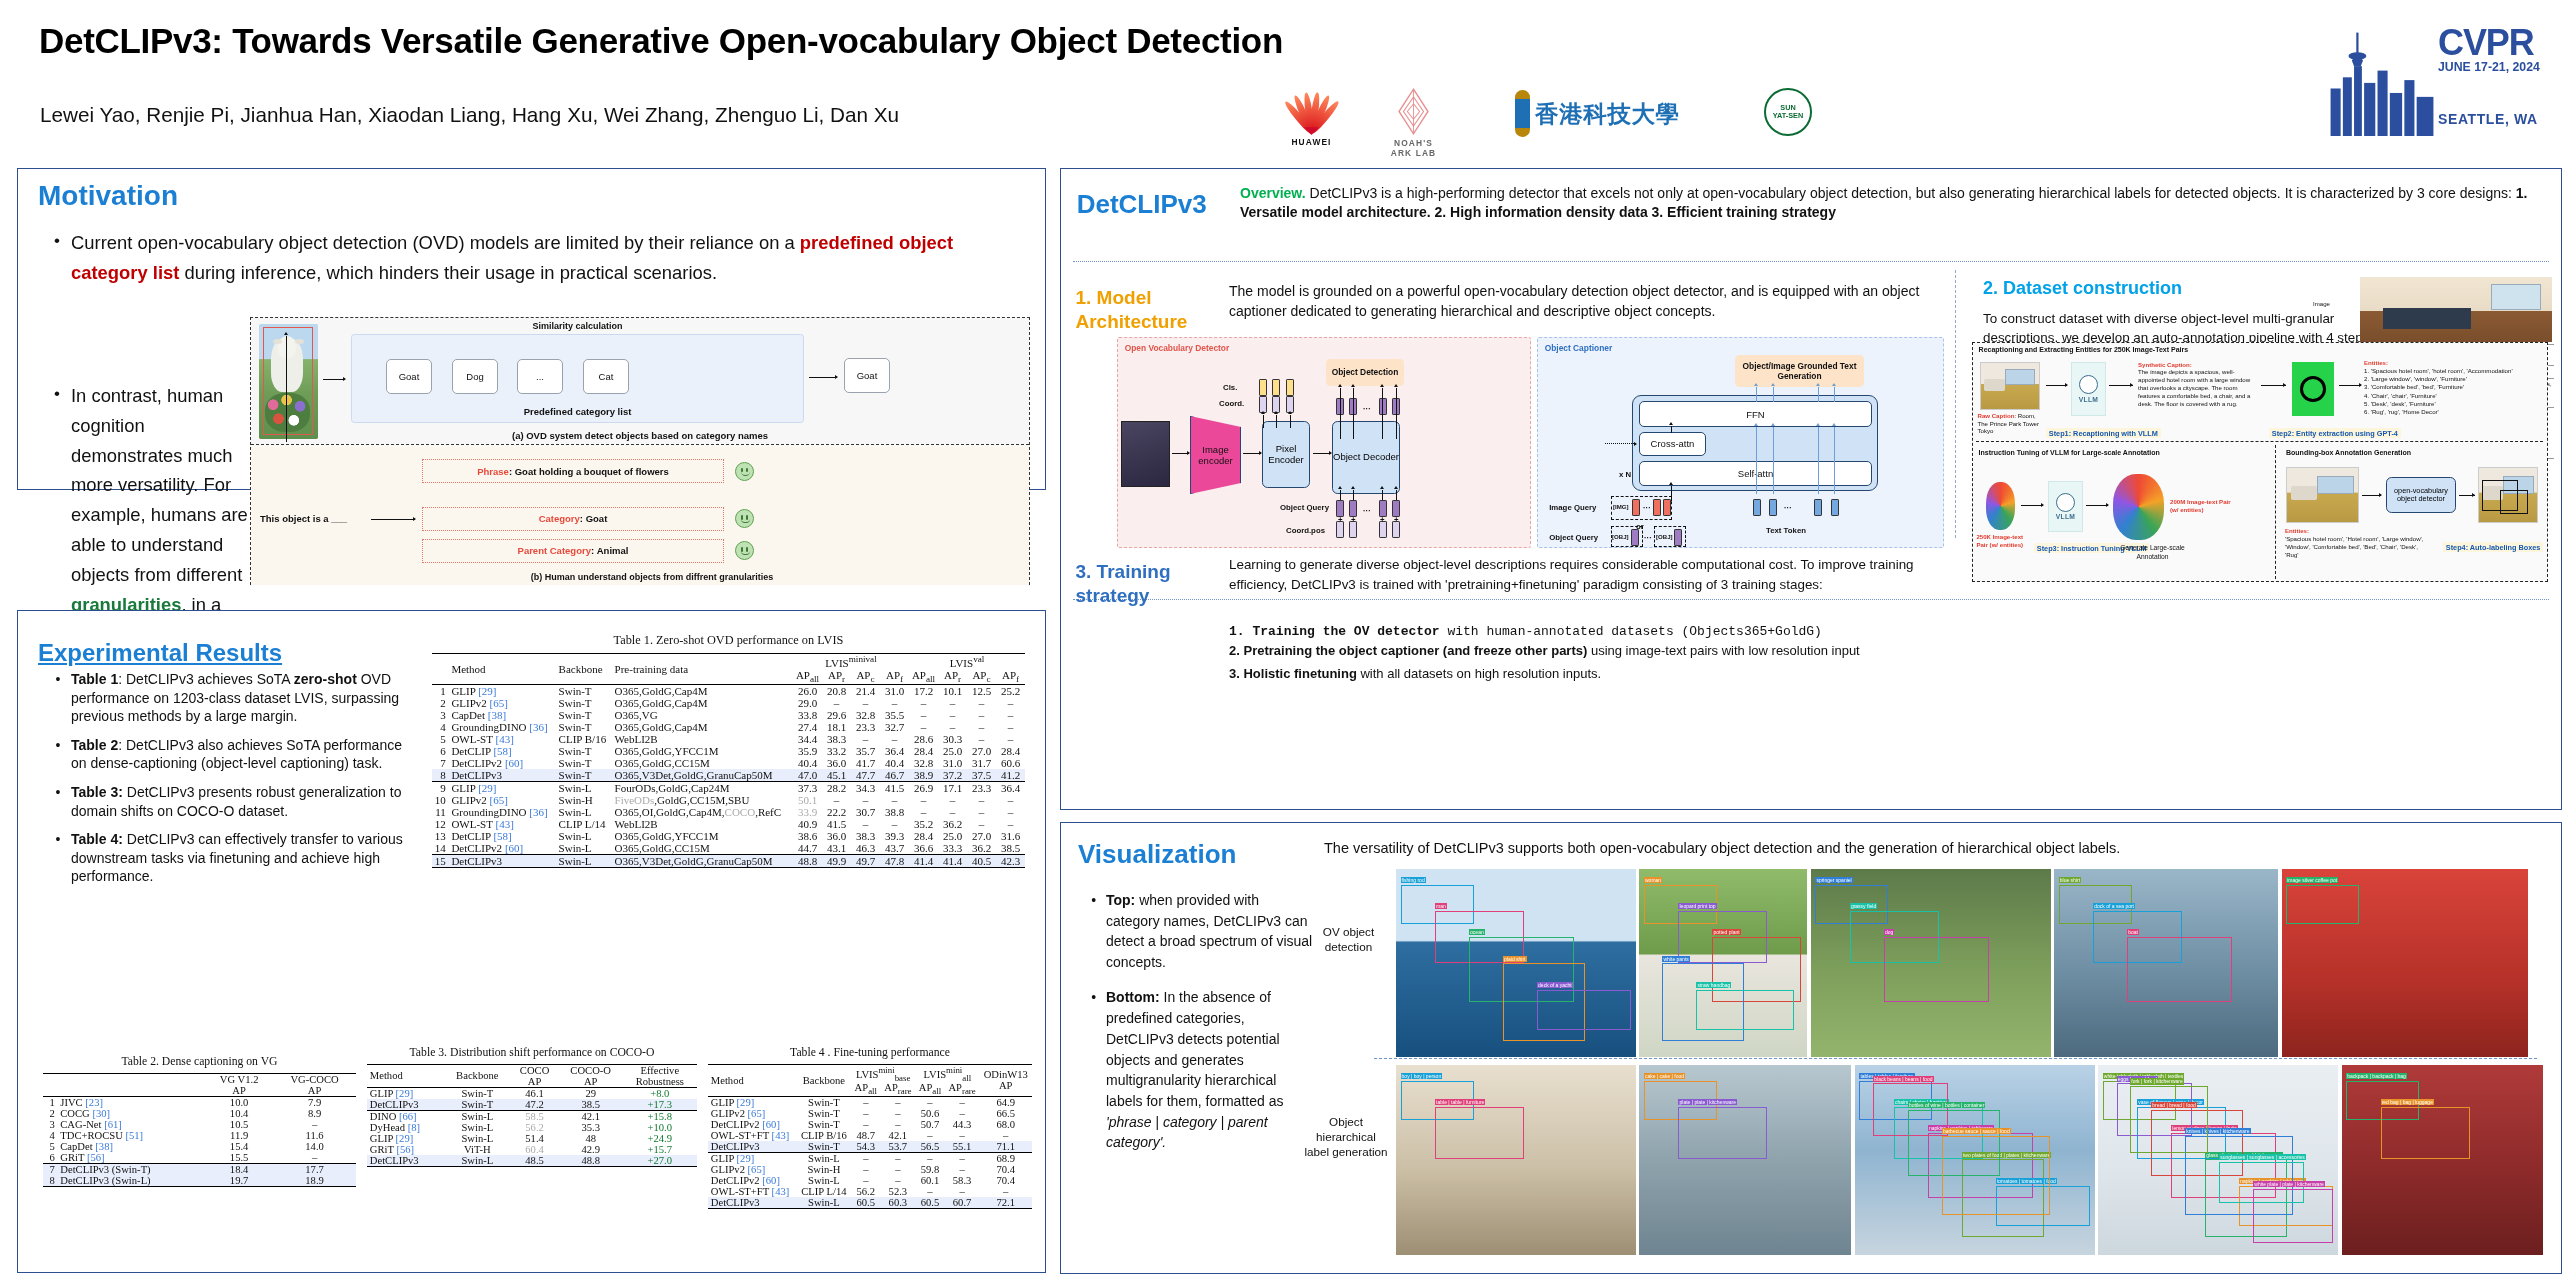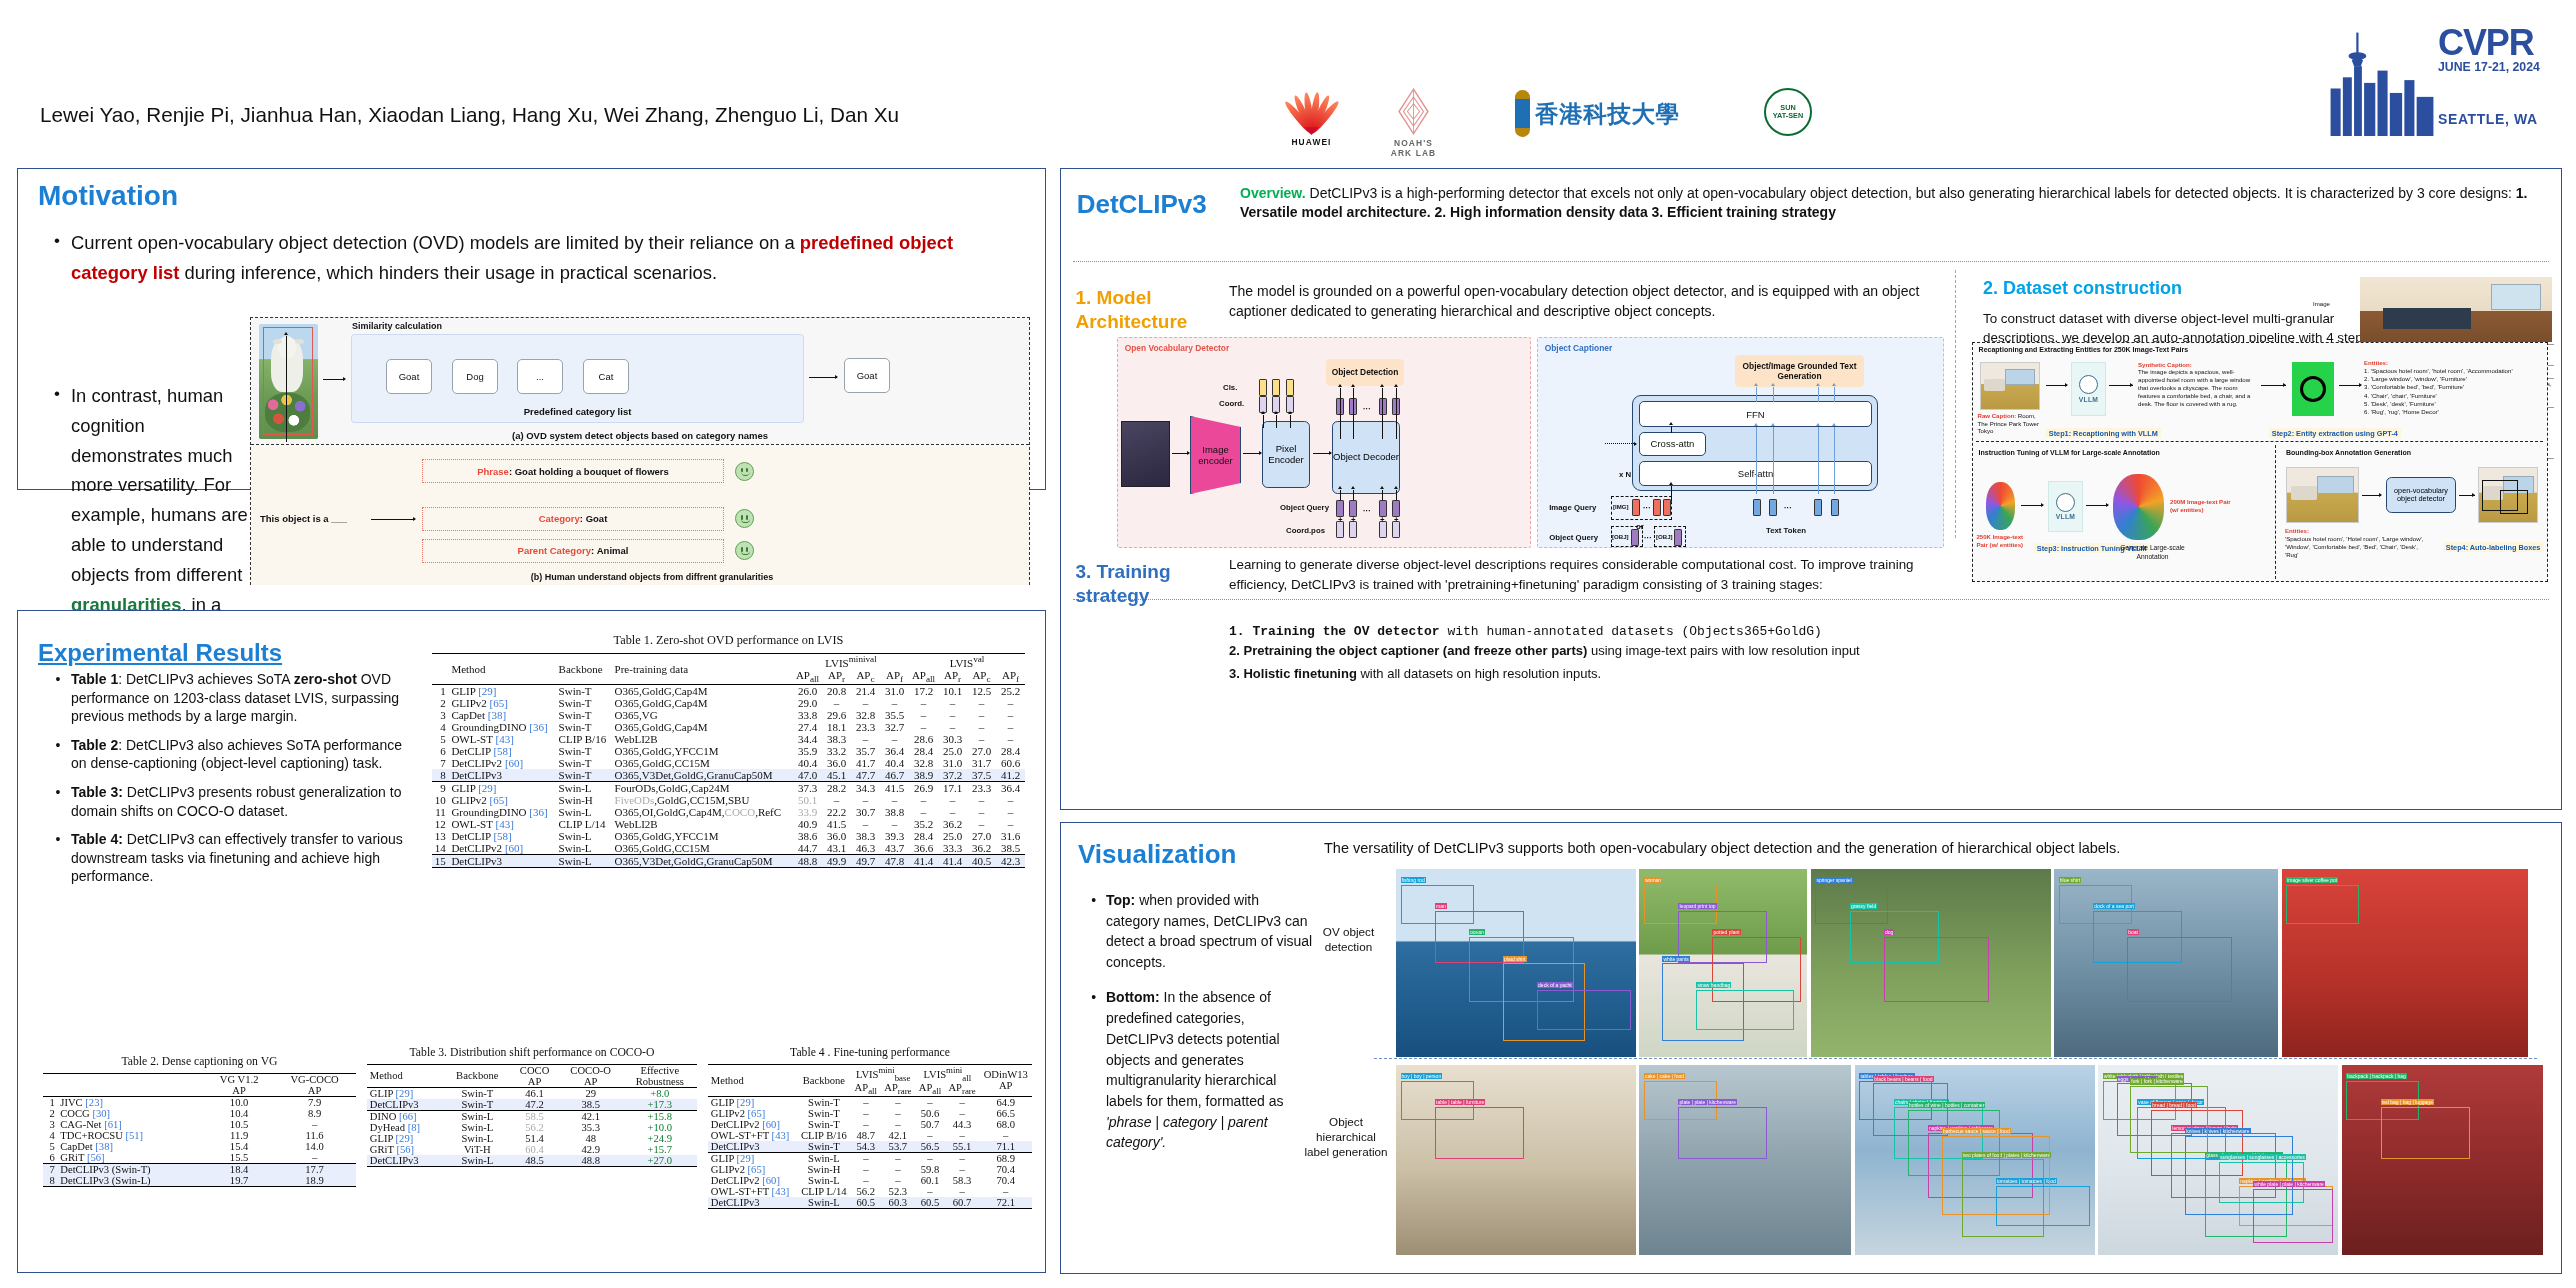--- a/index.html
+++ b/index.html
@@ -73,21 +73,21 @@
   .goat-flowers { position:absolute; left:6.7px; bottom:6.7px; width:45px; height:39px;
                   background:radial-gradient(circle at 18% 30%, #e06a9a 5px, transparent 5.6px),
                              radial-gradient(circle at 48% 18%, #e8c44a 5px, transparent 5.6px),
                              radial-gradient(circle at 78% 34%, #8a6fd0 5px, transparent 5.6px),
                              radial-gradient(circle at 30% 66%, #d9543f 5px, transparent 5.6px),
                              radial-gradient(circle at 64% 70%, #ffffff 5px, transparent 5.6px),
                              #4e7d40; border-radius:44%; }
   .goat-box { position:absolute; left:4.5px; top:3.4px; right:4.5px; bottom:3.4px; border:1.1px solid #e2584f; }
   .simcalc { position:absolute; left:100px; top:15.7px; width:453px; height:89px; background:#eaf1fb;
              border:0.6px solid #cbdaf0; border-radius:3.4px; }
-  .sim-title { position:absolute; left:0; top:-14px; width:100%; font-size:9px; font-weight:bold; }
+  .sim-title { position:absolute; left:0; top:-14px; width:100%; text-align:center; font-size:9px; font-weight:bold; }
   .sim-chip { position:absolute; top:24.6px; width:46px; height:35px; border:0.9px solid #9aa3ad; border-radius:5px;
               background:#fff; display:flex; align-items:center; justify-content:center; font-size:9.5px; }
   .sim-sub { position:absolute; left:0; bottom:4.5px; width:100%; text-align:center; font-size:9.5px; font-weight:bold; }
   .chip-out { position:absolute; left:593px; top:40px; width:46px; height:35px; border:0.9px solid #9aa3ad;
               border-radius:5px; background:#fff; display:flex; align-items:center; justify-content:center; font-size:9.5px; }
   .cap-a { position:absolute; left:0; bottom:2.8px; width:100%; text-align:center; font-size:9.5px; font-weight:bold; }
   #mot-fig-b { position:absolute; left:0; top:129px; width:100%; height:138px; background:#fbf7ef; }
   .thisobj { position:absolute; left:9px; top:66px; font-size:9.5px; font-weight:bold; }
   .gran-box { position:absolute; left:171px; width:302px; height:23.5px; border:1px dotted #e0776a;
               background:#fbf7ef; display:flex; align-items:center; justify-content:center; font-size:9.5px; font-weight:bold; }
@@ -222,20 +222,21 @@
   .vrow { position:absolute; display:flex; gap:3.4px; }
   .vimg { position:relative; overflow:hidden; border:0; }
   .vtag { position:absolute; font-size:5px; color:#fff; padding:0 1.1px; white-space:nowrap; line-height:1.25; }
   .vbox { position:absolute; border:0.7px solid; }
   .dash-sep { position:absolute; border-top:1.7px dashed #6f93c9; }
 </style>
 </head>
 <body>
 
 <div id="header">
+  <div id="poster-title">DetCLIPv3: Towards Versatile Generative Open-vocabulary Object Detection</div>
   <div id="poster-authors">Lewei Yao, Renjie Pi, Jianhua Han, Xiaodan Liang, Hang Xu, Wei Zhang, Zhenguo Li, Dan Xu</div>
 
   <div class="logo-row">
     <div class="logo" style="left:0px;">
       <div class="hw-flower">
         <span class="hw-petal" style="transform:translateX(-50%) rotate(-40deg)"></span>
         <span class="hw-petal" style="transform:translateX(-50%) rotate(-24deg)"></span>
         <span class="hw-petal" style="transform:translateX(-50%) rotate(-8deg)"></span>
         <span class="hw-petal" style="transform:translateX(-50%) rotate(8deg)"></span>
         <span class="hw-petal" style="transform:translateX(-50%) rotate(24deg)"></span>

